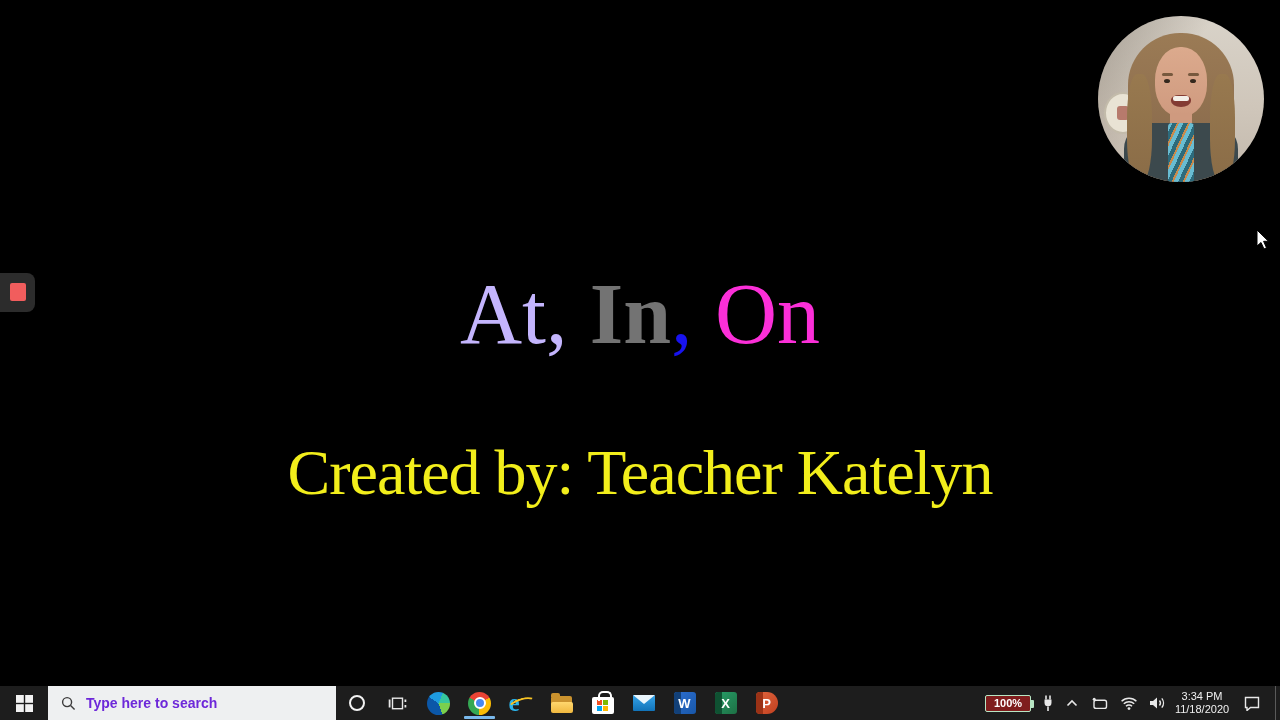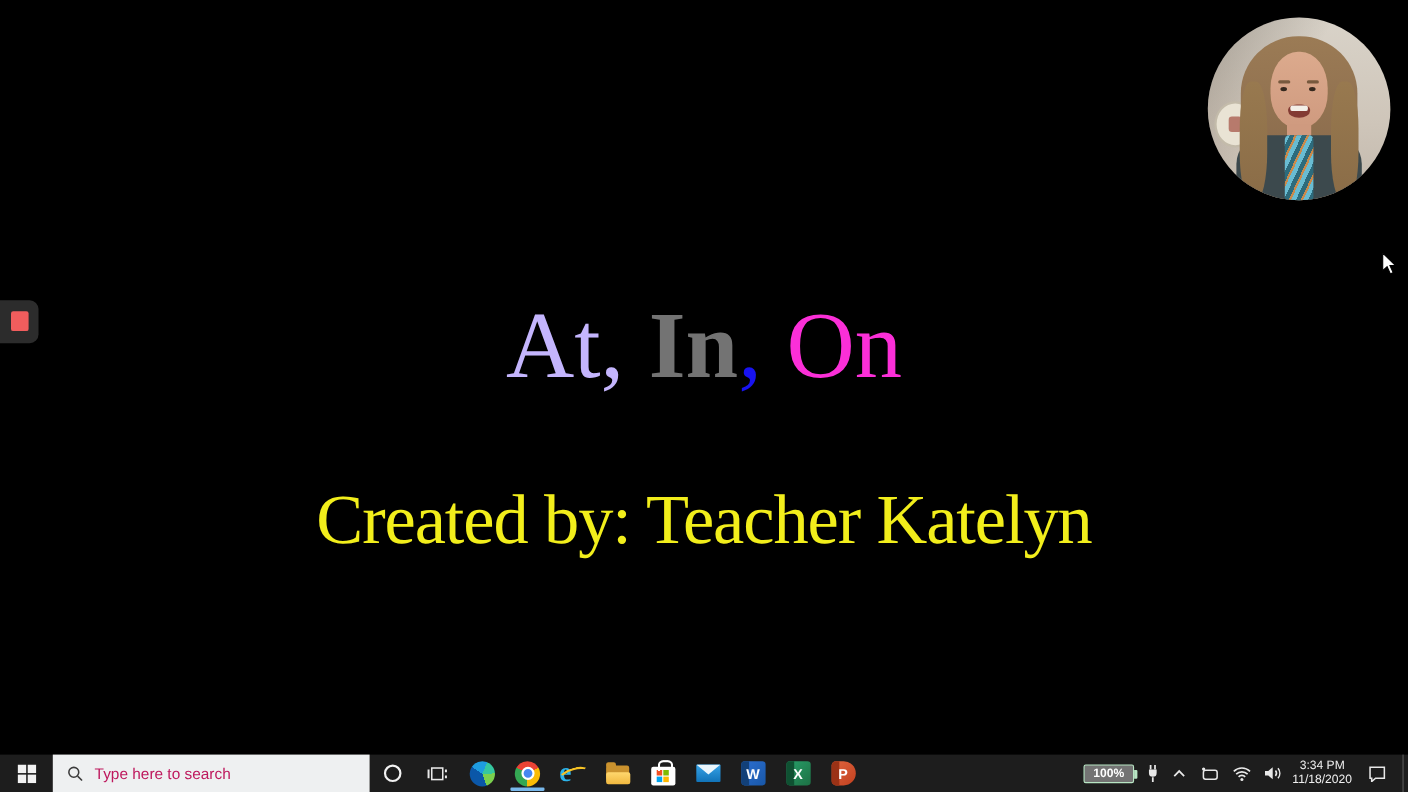--- a/index.html
+++ b/index.html
@@ -54,21 +54,21 @@
   
   .cursor { position:absolute; left:1256px; top:229px; }
 
   
   .taskbar { position:absolute; left:0; right:0; bottom:0; height:34px;
     background:#1d1d1d; display:flex; align-items:stretch; z-index:5; }
   .tb-btn { display:flex; align-items:center; justify-content:center; cursor:pointer; }
   .start-btn { width:48px; }
   .search-box { width:288px; background:#eef0f1; display:flex; align-items:center;
     gap:10px; padding-left:13px; cursor:text; }
-  .search-box span { color:#be185d; font-size:14px; }
+  .search-box span { color:#6d28d9; font-size:14px;font-weight:bold; }
   .app-btn { width:41px; position:relative; }
   .active-line { position:absolute; left:5px; right:5px; bottom:1px; height:3px; border-radius:1px; }
   .ring { width:16px; height:16px; border:2.5px solid #f2f2f2; border-radius:50%; }
   .icon-edge { width:23px; height:23px; border-radius:50%;
     background:conic-gradient(from 160deg,#0b57a8 0 40%,#1e9ce0 40% 62%,#35c79f 62% 80%,#7ad04e 80% 100%); }
   .icon-chrome { position:relative; width:23px; height:23px; border-radius:50%;
     background:conic-gradient(from 60deg,#fbbc05 0 120deg,#34a853 0 240deg,#ea4335 0 360deg); }
   .icon-chrome::after { content:""; position:absolute; inset:5.5px; background:#4688f1;
     border:2px solid #fff; border-radius:50%; }
   .icon-ie { position:relative; width:24px; height:24px; }
@@ -241,21 +241,21 @@
 
     <div class="tb-btn app-btn">
       <div class="office icon-ppt">
         <b>P</b>
       </div>
     </div>
 
     <div class="tray">
 
       <div class="tray-btn">
-        <div class="battery" style="background: #737373;">100%</div>
+        <div class="battery" style="background: #7f1d1d;">100%</div>
       </div>
 
       <div class="tray-btn w20">
         <svg width="12" height="17" viewBox="0 0 12 17">
           <line x1="4" y1="0.5" x2="4" y2="4.5" stroke="#e8e8e8" stroke-width="1.6"></line>
           <line x1="8" y1="0.5" x2="8" y2="4.5" stroke="#e8e8e8" stroke-width="1.6"></line>
           <path d="M2.5,4.5 h7 v3.2 a3.5,3.5 0 0 1 -7,0 z" fill="#e8e8e8"></path>
           <line x1="6" y1="11.5" x2="6" y2="16" stroke="#e8e8e8" stroke-width="1.6"></line>
         </svg>
       </div>

